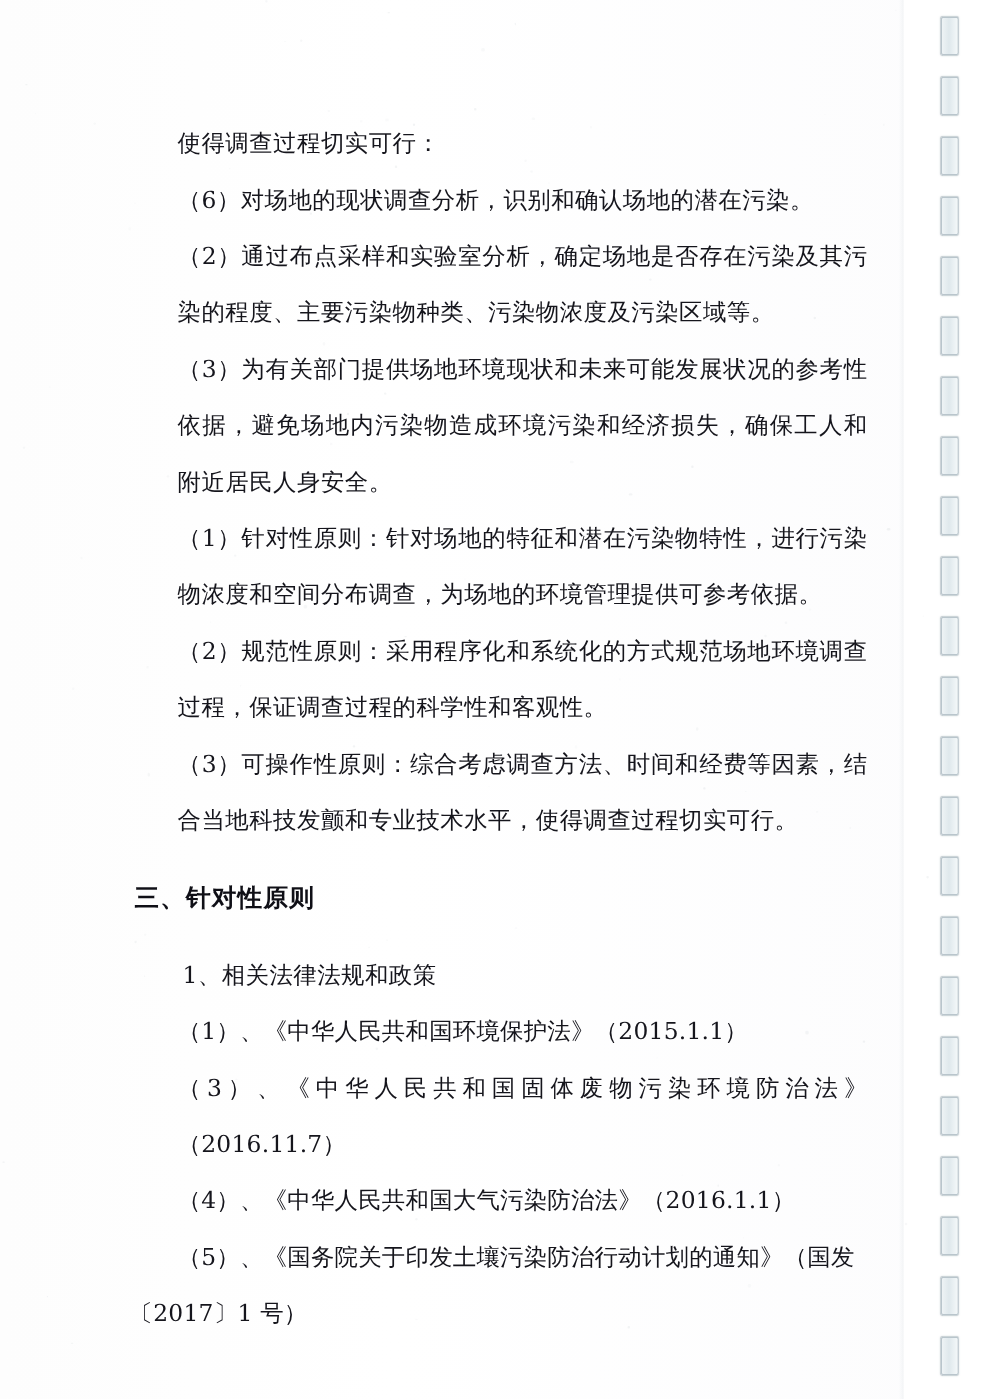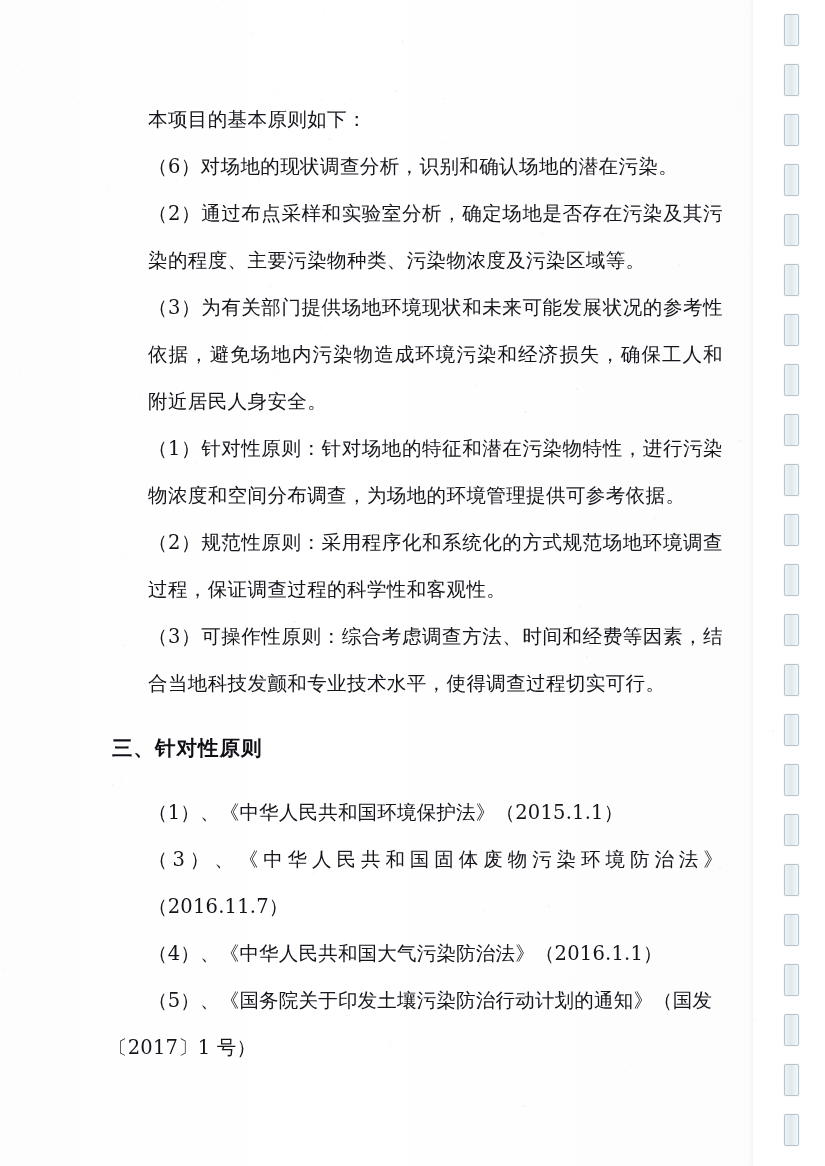--- a/index.html
+++ b/index.html
@@ -109,30 +109,31 @@
     border-radius: 50%;
   }
 </style>
 </head>
 <body>
 
 <div class="page">
 
   <div class="content">
 
-    <p class="para indent">本项目的基本原则如下：</p>
+    <p class="para indent">使得调查过程切实可行：</p>
     <p class="para indent">（6）对场地的现状调查分析，识别和确认场地的潜在污染。</p>
     <p class="para indent">（2）通过布点采样和实验室分析，确定场地是否存在污染及其污染的程度、主要污染物种类、污染物浓度及污染区域等。</p>
     <p class="para indent">（3）为有关部门提供场地环境现状和未来可能发展状况的参考性依据，避免场地内污染物造成环境污染和经济损失，确保工人和附近居民人身安全。</p>
     <p class="para indent">（1）针对性原则：针对场地的特征和潜在污染物特性，进行污染物浓度和空间分布调查，为场地的环境管理提供可参考依据。</p>
     <p class="para indent">（2）规范性原则：采用程序化和系统化的方式规范场地环境调查过程，保证调查过程的科学性和客观性。</p>
     <p class="para indent">（3）可操作性原则：综合考虑调查方法、时间和经费等因素，结合当地科技发颤和专业技术水平，使得调查过程切实可行。</p>
 
     <h2 class="heading">三、针对性原则</h2>
 
+    <p class="para sub-heading">1、相关法律法规和政策</p>
 
     <p class="para ref-line">（1）、《中华人民共和国环境保护法》（2015.1.1）</p>
     <p class="para ref-line">（3）、《中华人民共和国固体废物污染环境防治法》（2016.11.7）</p>
     <p class="para ref-line">（4）、《中华人民共和国大气污染防治法》（2016.1.1）</p>
     <p class="para ref-line">（5）、《国务院关于印发土壤污染防治行动计划的通知》（国发</p>
     <p class="para ref-cont">〔2017〕1 号）</p>
 
   </div>
 
   <div class="edge-shade"></div>

